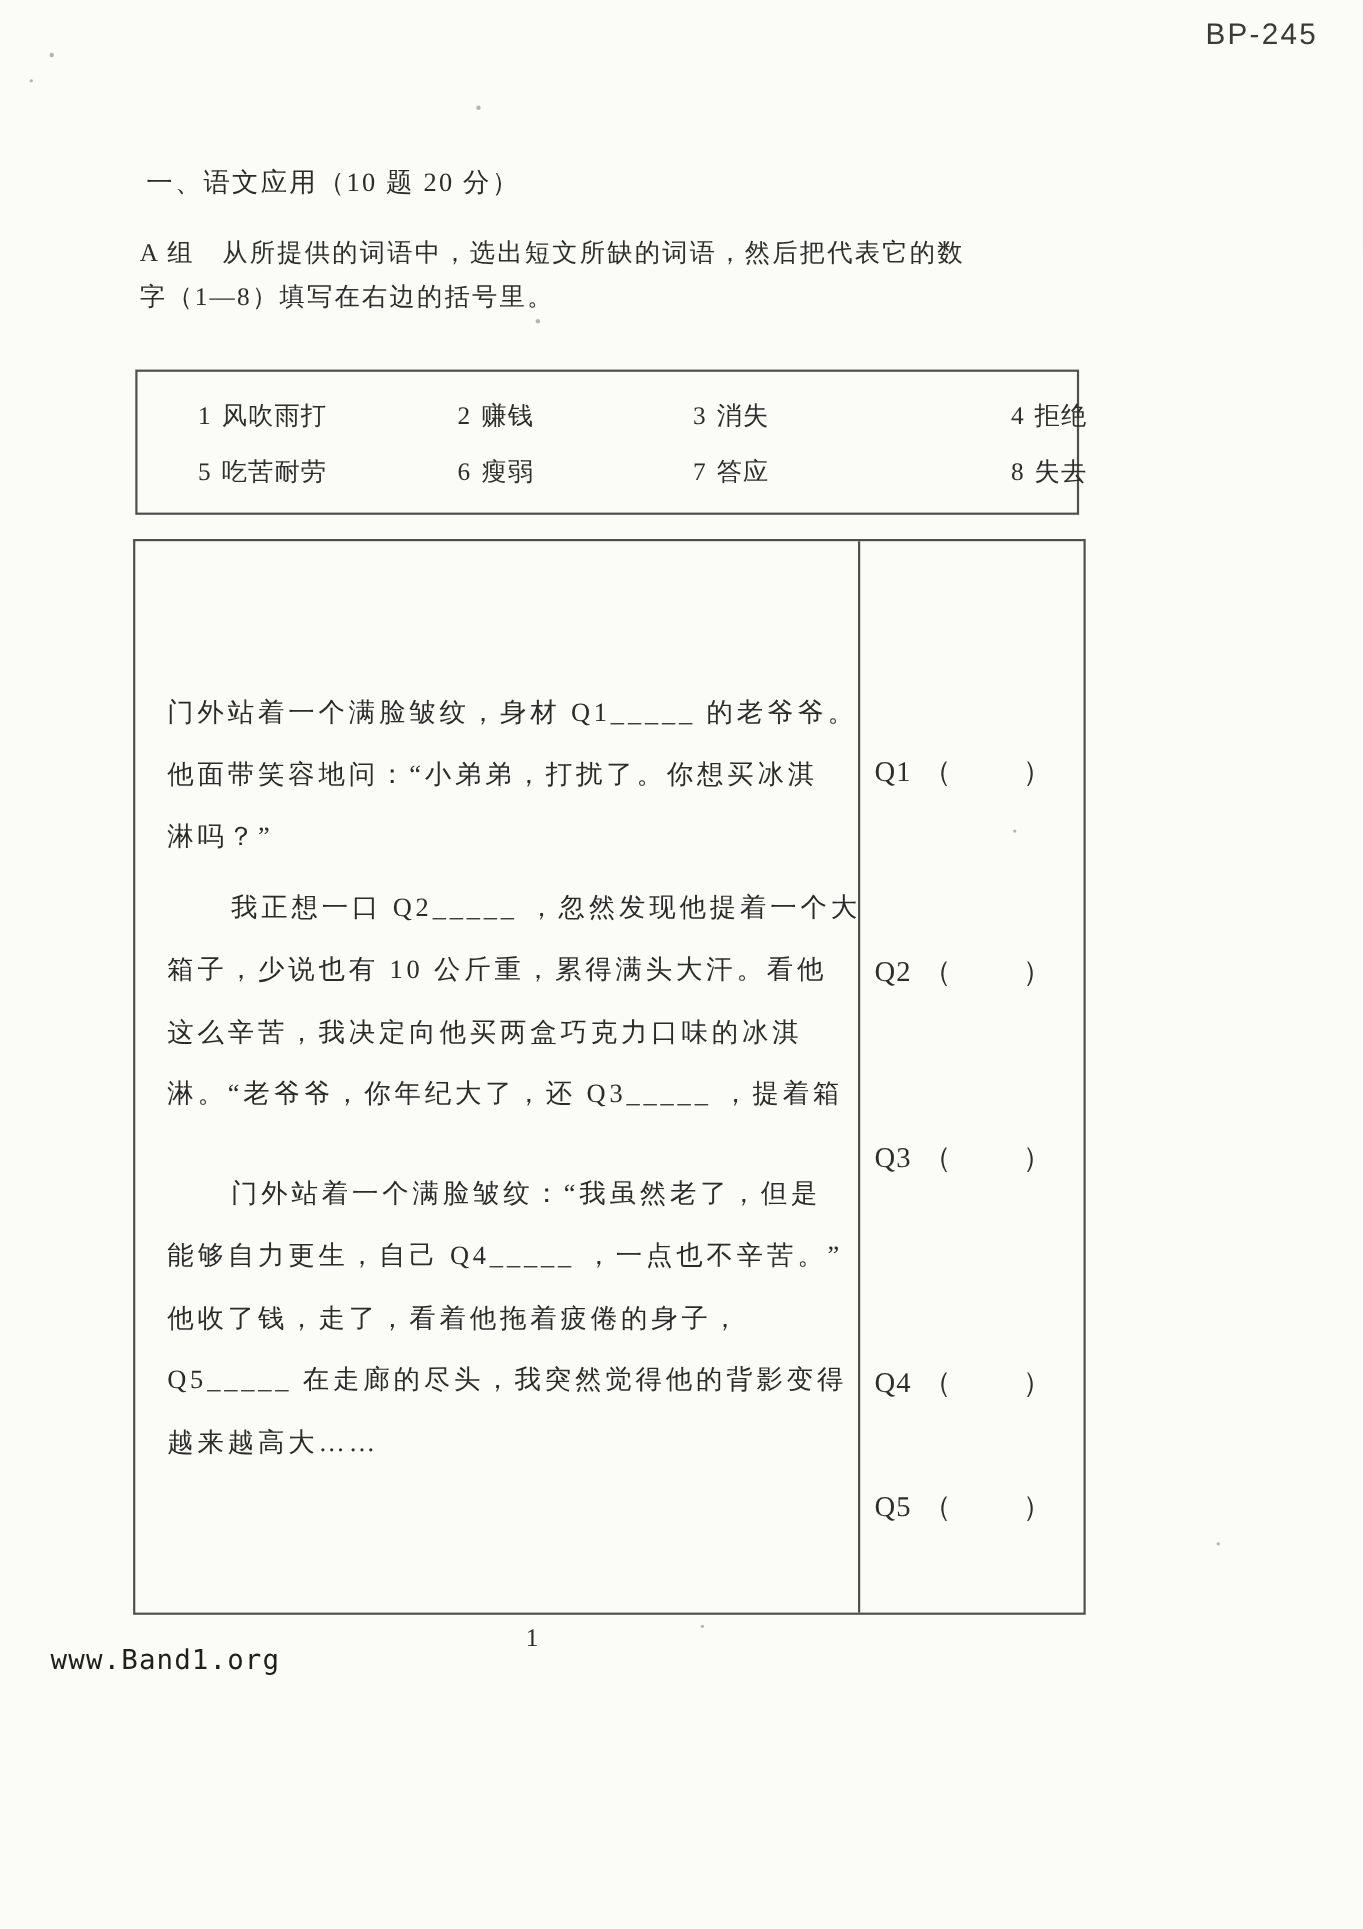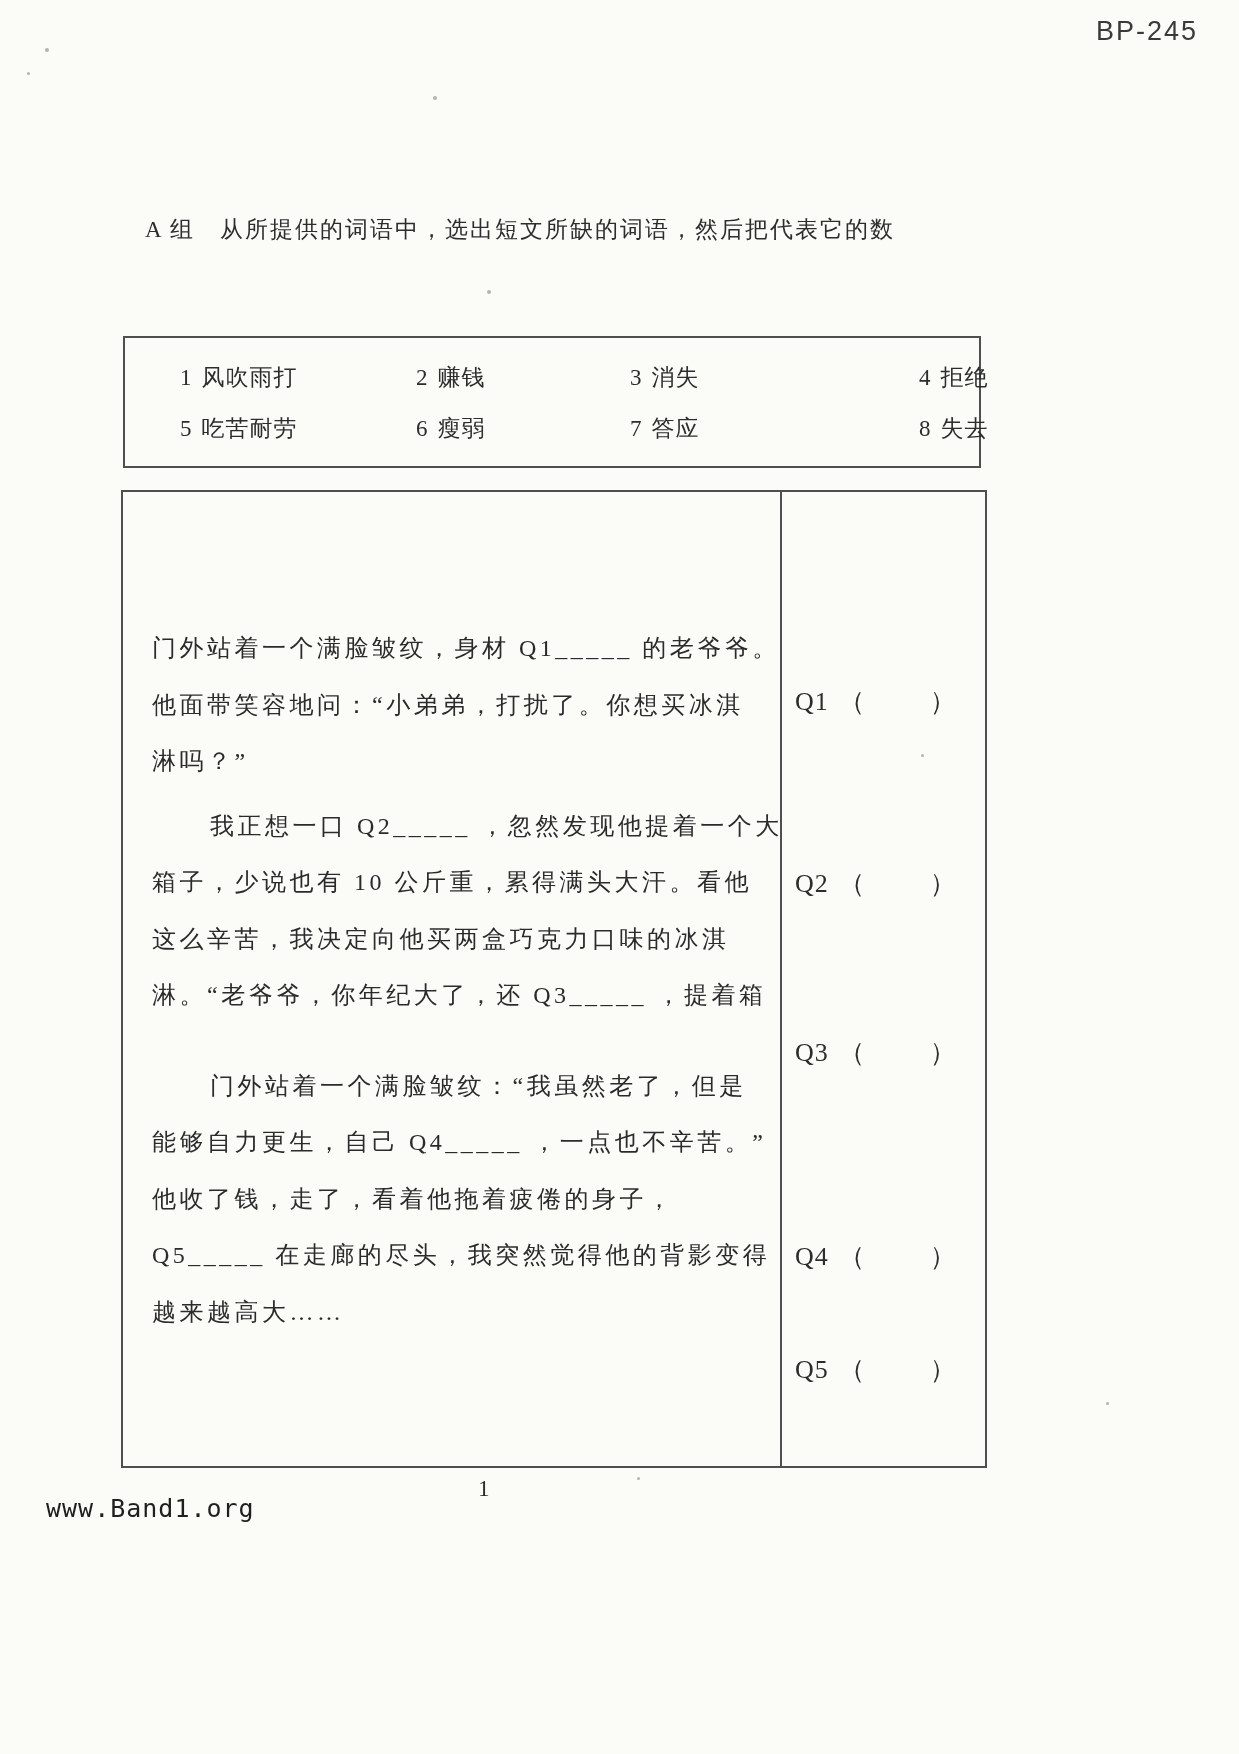--- a/index.html
+++ b/index.html
@@ -10,21 +10,21 @@
   }
   
   .doc-code{
     position:absolute;left:1096px;top:16px;
     font-family:"Liberation Sans","DejaVu Sans",sans-serif;
     font-size:27px;letter-spacing:2px;color:#3a3a3a;
   }
   
   .heading{position:absolute;left:133px;top:150px;font-size:24px;letter-spacing:2px;color:#2b2b2b;}
   
-  .instructions{position:absolute;left:127px;top:210px;width:890px;font-size:23px;line-height:40px;letter-spacing:2px;margin-left:18px;}
+  .instructions{position:absolute;left:127px;top:210px;width:890px;font-size:23px;line-height:40px;letter-spacing:2px;}
   
   .word-bank{
     position:absolute;left:123px;top:336px;width:858px;height:132px;
     border:2px solid #4f4f4f;box-sizing:border-box;padding:24px 0 0 55px;
   }
   .wb-row{display:grid;grid-template-columns:212px 190px 265px auto;font-size:23px;letter-spacing:1px;margin-bottom:20px;white-space:nowrap;gap:24px;}
   .wb-num{margin-right:9px;font-family:"Liberation Serif",serif;}
   
   .main-box{
     position:absolute;left:121px;top:490px;width:866px;height:978px;
@@ -59,23 +59,25 @@
   .s5{left:921px;top:754px;width:3px;height:3px}.s6{left:637px;top:1477px;width:3px;height:3px}
   .s7{left:1106px;top:1402px;width:3px;height:3px}
 </style>
 </head>
 <body>
 
 <div class="page">
 
   <div class="doc-code">BP-245</div>
 
+  <div class="heading">一、语文应用（10 题 20 分）</div>
 
   <div class="instructions">
     <div>A 组　从所提供的词语中，选出短文所缺的词语，然后把代表它的数</div>
+    <div>字（1—8）填写在右边的括号里。</div>
   </div>
 
   <div class="word-bank">
 
   <div class="wb-row">
         <span><span class="wb-num">1</span><span>风吹雨打</span></span>
         <span><span class="wb-num">2</span><span>赚钱</span></span>
         <span><span class="wb-num">3</span><span>消失</span></span>
         <span><span class="wb-num">4</span><span>拒绝</span></span>
       </div>

